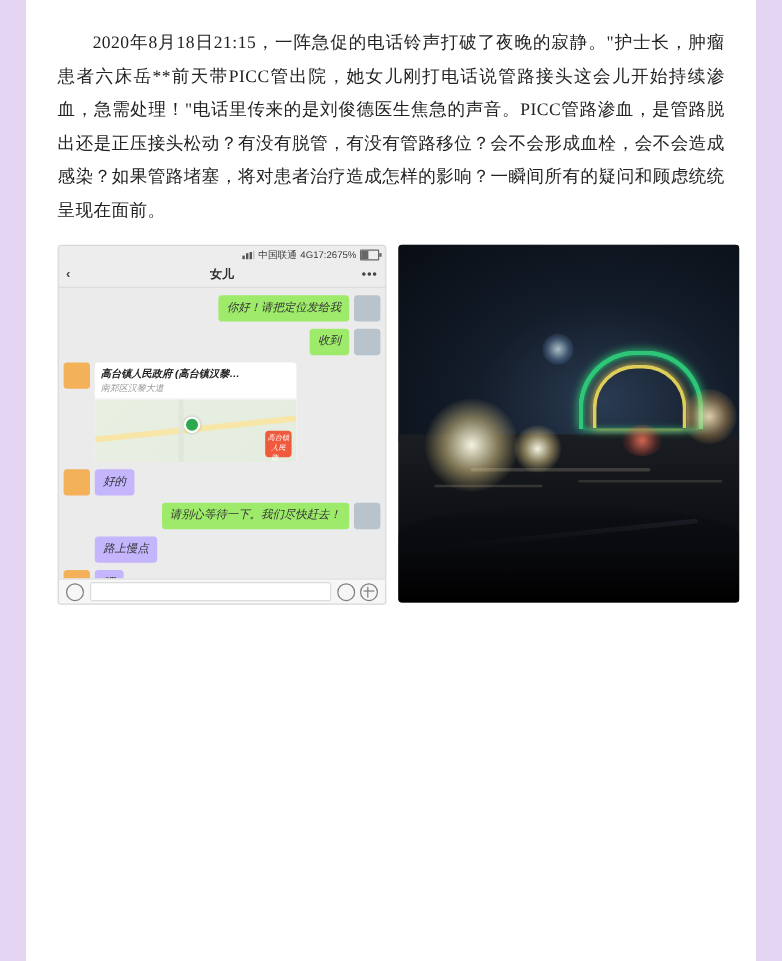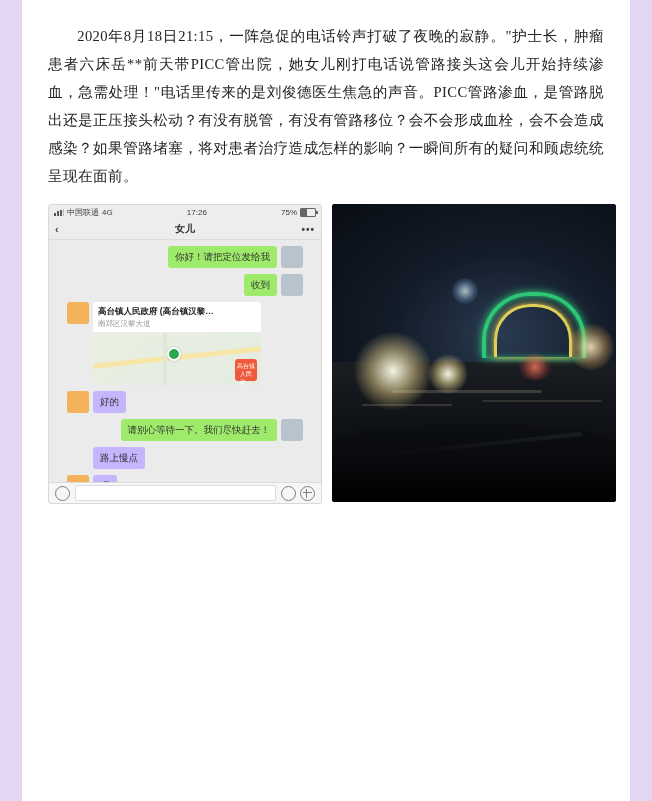--- a/index.html
+++ b/index.html
@@ -58,21 +58,21 @@
     position: relative;
     font-size: 9px;
     color: #333;
     flex: 0 0 auto;
   }
   .phone-status {
     height: 14px;
     background: #ededed;
     display: flex;
     align-items: center;
-    justify-content: space-between;
+    justify-content: flex-end;
     padding: 0 5px;
     font-size: 8px;
     color: #3a3a3a;
   }
   .phone-status .left, .phone-status .right {
     display: flex;
     align-items: center;
     gap: 3px;
   }
   .sig-bars {
@@ -129,23 +129,24 @@
   .phone-nav .more {
     position: absolute;
     right: 6px;
     letter-spacing: 1px;
     color: #444;
   }
   .chat {
     position: relative;
     height: 243px;
     background: #ebebeb;
-    padding: 6px 18px;
+    padding: 6px 4px;
     box-sizing: border-box;
     overflow: hidden;
+    font-style: italic;
   }
   .bubble {
     display: inline-block;
     padding: 4px 7px;
     border-radius: 3px;
     font-size: 9.5px;
     line-height: 14px;
     max-width: 170px;
     position: relative;
   }

